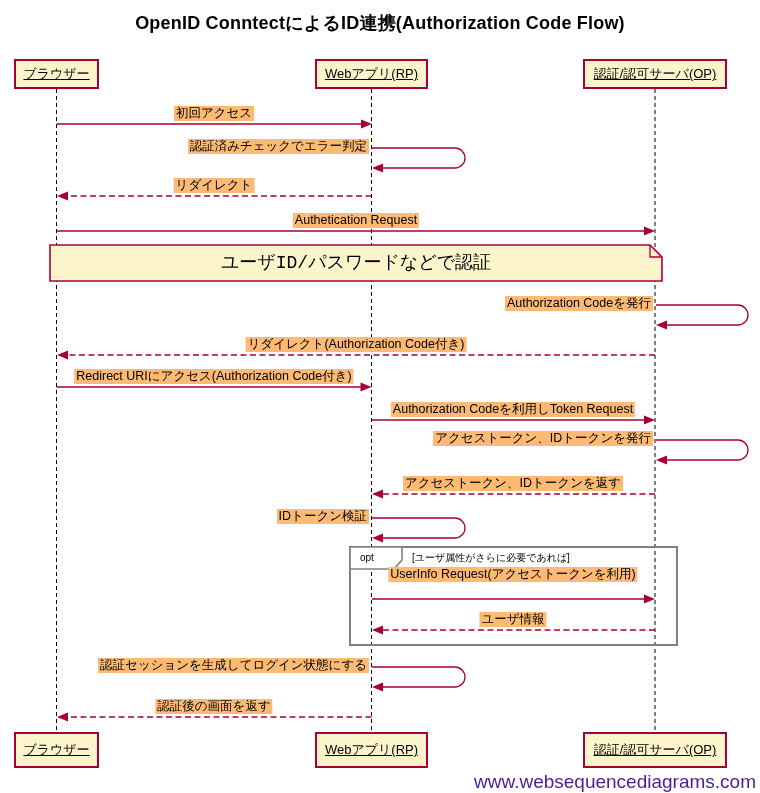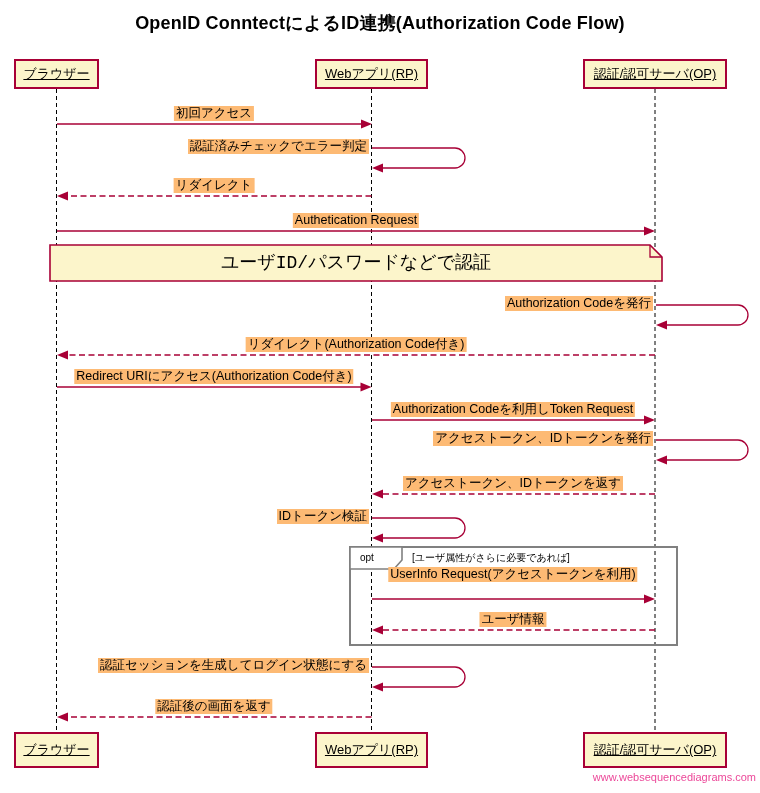--- a/index.html
+++ b/index.html
@@ -24,21 +24,21 @@
   .msg.center { transform:translateX(-50%); }
   .msg.selfmsg { text-align:right; }
   .note-text {
     position:absolute; font-size:18px; white-space:nowrap; transform:translateX(-50%);
     line-height:15px; background:transparent;font-family:Liberation Mono, monospace;
   }
   .opt-label {
     position:absolute; font-size:10px; line-height:15px; white-space:nowrap;
   }
   .footer {
-    position:absolute; right:4px; top:771px; font-size:11px; color:#ec4899; white-space:nowrap;
+    position:absolute; right:4px; top:771px; font-size:19px; color:#4c1d95; white-space:nowrap;
   }
 </style>
 </head>
 <body>
 
 <div class="diagram">
 
   <div class="title">OpenID ConntectによるID連携(Authorization Code Flow)</div>
 
   <svg class="canvas" width="760" height="793" viewBox="0 0 760 793">

